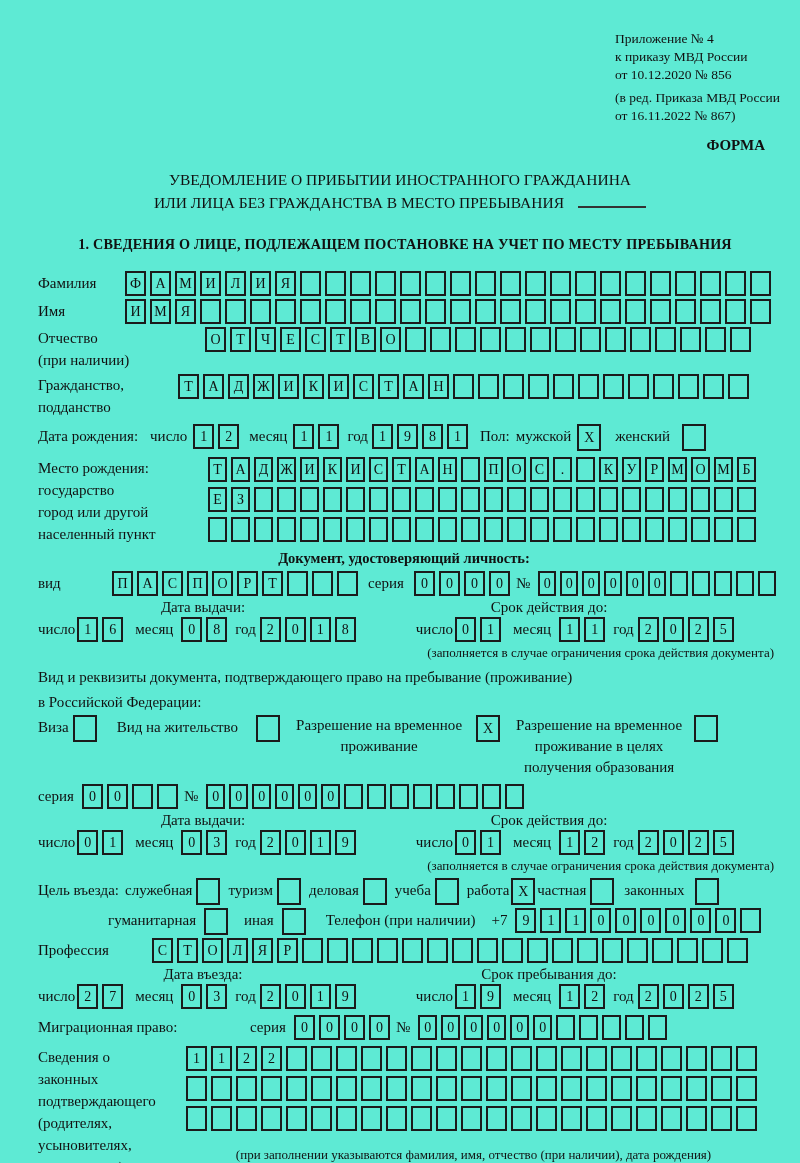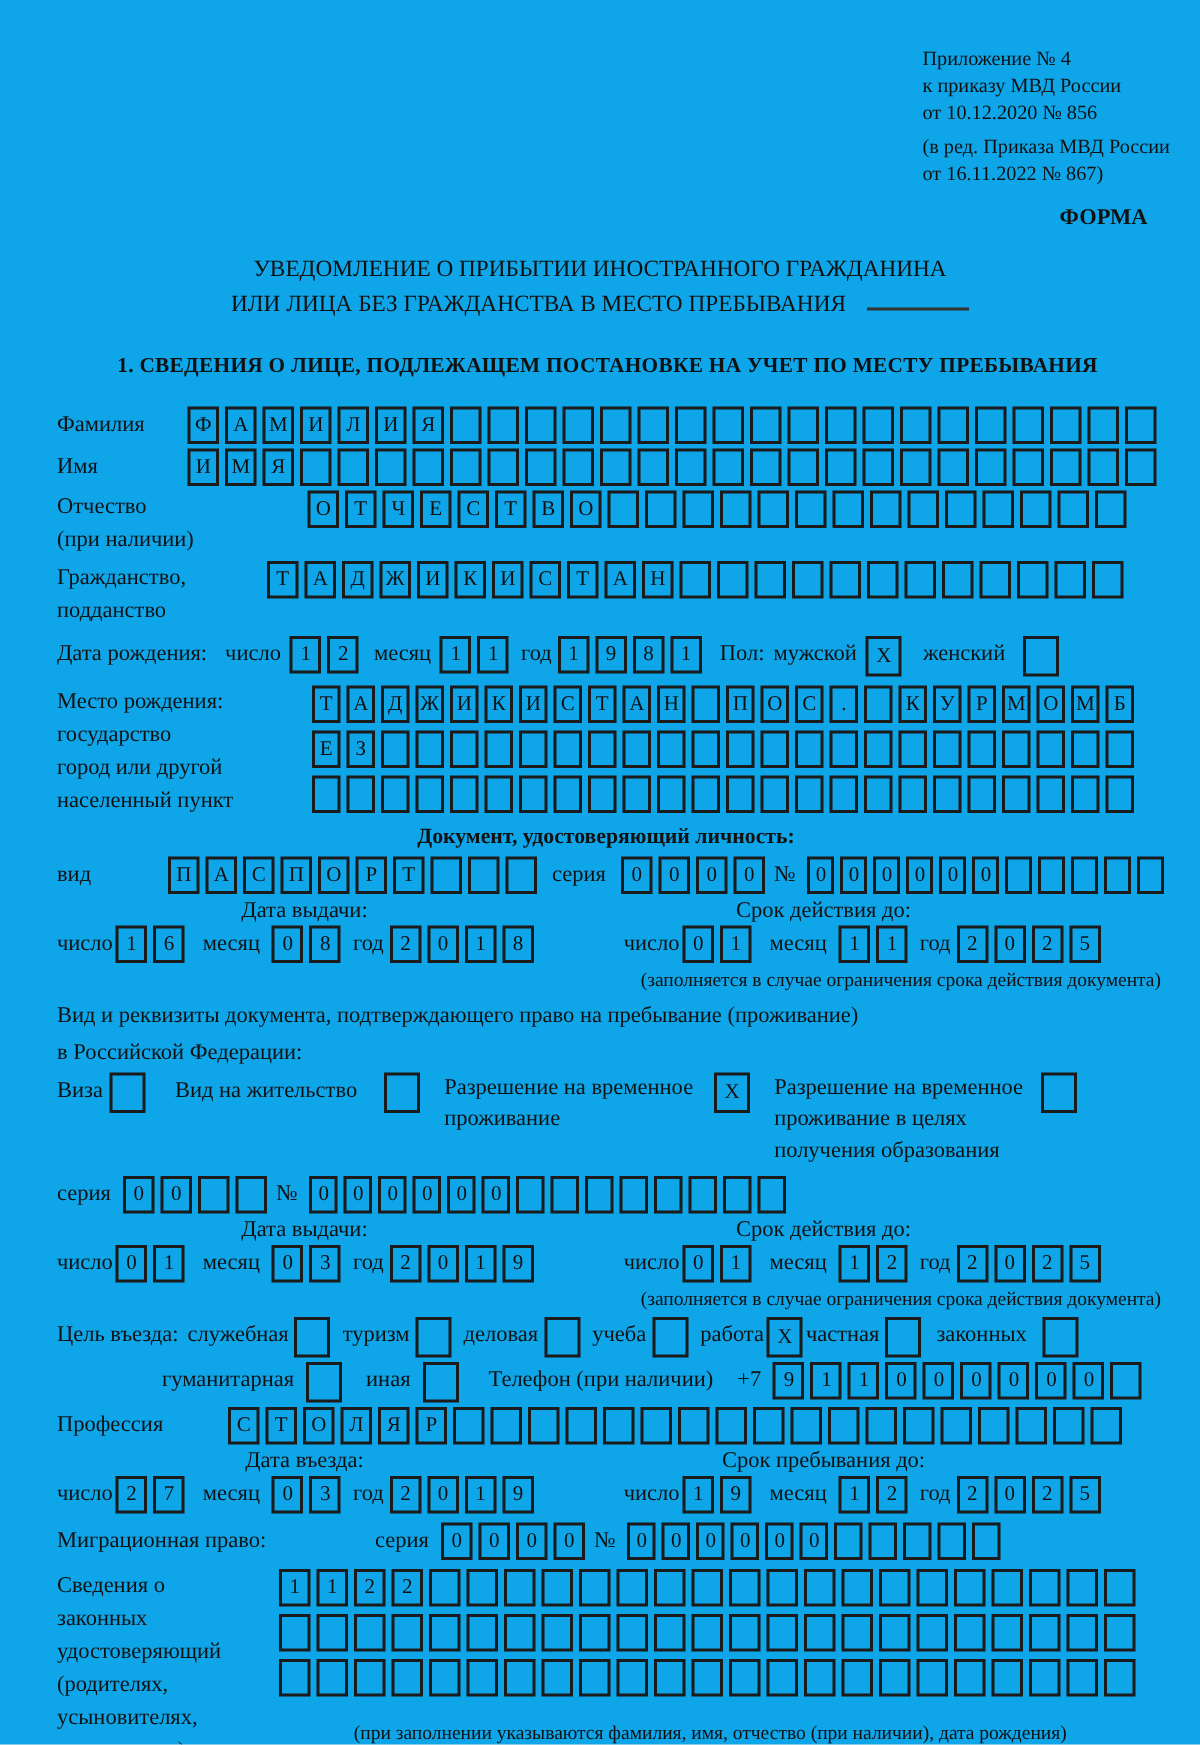--- a/index.html
+++ b/index.html
@@ -1,18 +1,18 @@
 <!DOCTYPE html>
 <html><head>
 <meta charset="utf-8">
 <style>
   html,body{margin:0;padding:0;background:#e8e8e8;}
   .page{
     width:800px;height:1163px;box-sizing:border-box;
-    background:#0ea5e9;color:#111;
+    background:#5eead4;color:#111;
     font-family:"Liberation Serif","DejaVu Serif",serif;
     padding:30px 0 0 38px;overflow:hidden;position:relative;margin:0 auto;
   }
   
   .ref{margin-left:577px;font-size:13.5px;line-height:18px;}
   .ref-gap{margin-top:5px;}
   .forma{font-weight:bold;font-size:15px;text-align:right;margin:12px 35px 0 0;}
   
   .title{font-weight:normal;font-size:15.5px;line-height:23px;text-align:center;margin:14px 38px 0 0;}
   .blank-line{display:inline-block;width:68px;height:13px;border-bottom:2.5px solid #333;margin-left:14px;}
@@ -36,21 +36,21 @@
   .g18{margin-left:18px}.g20{margin-left:20px}
   .w-surname{width:87px}
   .w-patr{width:167px}
   .w-cit{width:140px}
   .w-birthpl{width:170px}
   .w-vid{width:74px}
   .w-prof{width:114px}
   .w-mig{width:212px}
   .w-legal{width:148px}
   .spacer56{width:56px;flex:none;}
-  .stack{display:inline-flex;flex-direction:column;text-align:left;font-size:15px;line-height:21px;flex:none;}
+  .stack{display:inline-flex;flex-direction:column;text-align:center;font-size:15px;line-height:21px;flex:none;}
   .date-labels{display:flex;font-size:15px;margin:2px 0 1px 0;}
   .dl-left{width:330px;text-align:center;flex:none;}
   .dl-right{width:270px;text-align:center;margin-left:46px;flex:none;}
   .xnote{text-align:right;font-size:13px;margin:0 26px 4px 0;}
   .plain{font-size:15px;line-height:24px;margin-bottom:1px;}
   .mt6{margin-top:6px}
   .doc-heading{font-weight:bold;font-size:14.5px;text-align:center;margin:2px 30px 4px 0;}
   .birthpl-rows .cells{margin-bottom:5px;display:flex;}
   .legal-note{font-size:13px;text-align:center;width:575px;margin-top:16px;}
 </style>
@@ -656,21 +656,21 @@
         <span class="cell"></span>
         <span class="cell"></span>
         <span class="cell"></span>
       </span>
   </div>
 
   <div class="row mt6">
     <span class="lblcol w-legal">
       <span>Сведения о</span>
       <span>законных</span>
-      <span>удостоверяющий</span>
+      <span>подтверждающего</span>
       <span>(родителях,</span>
       <span>усыновителях,</span>
       <span>попечителях)</span>
     </span>
     <span class="birthpl-rows">
       <span class="cells">
           <span class="cell">1</span>
           <span class="cell">1</span>
           <span class="cell">2</span>
           <span class="cell">2</span>

